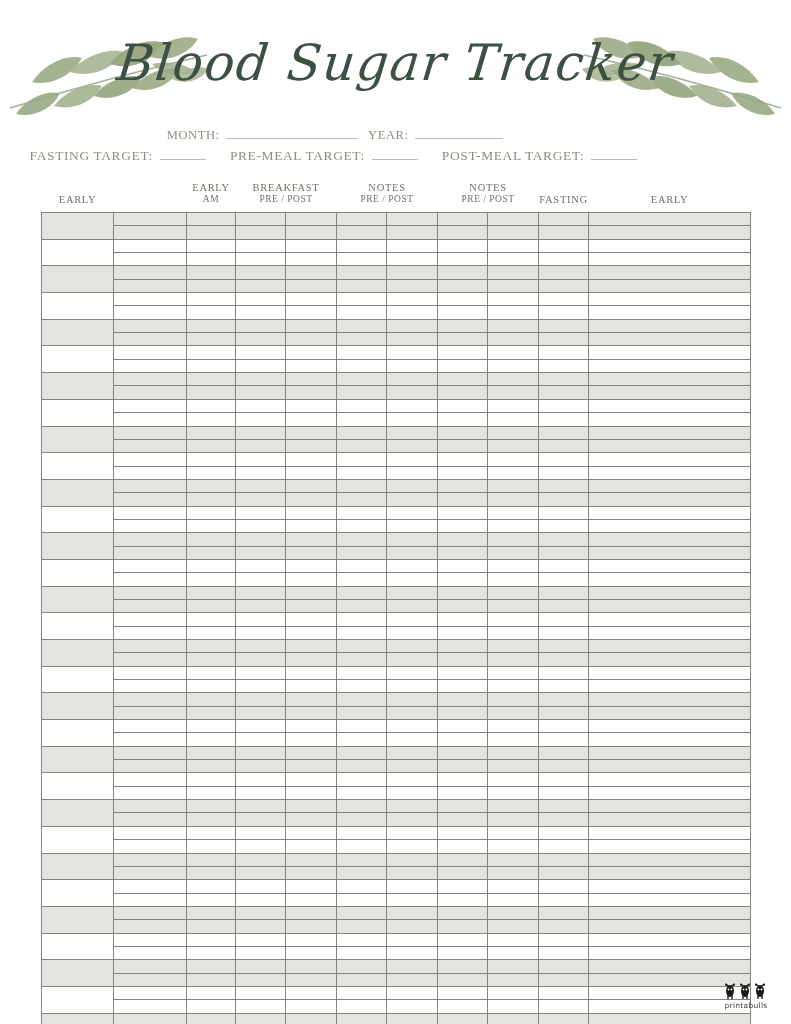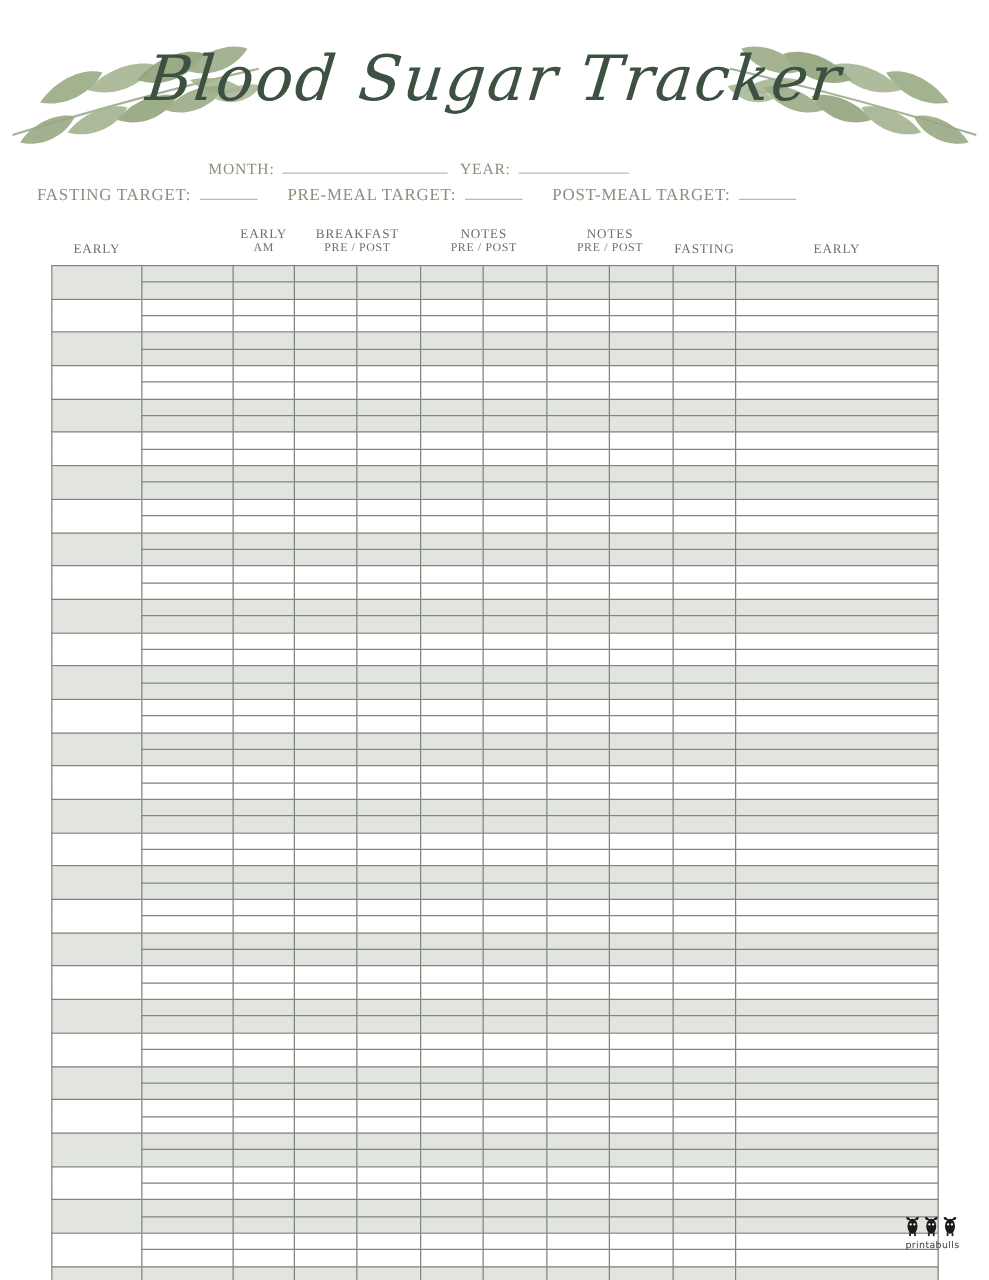--- a/index.html
+++ b/index.html
@@ -131,21 +131,21 @@
   td.c-date {
     border-top: 1px solid #7f847c;
     border-bottom: 1px solid #7f847c;
     border-right: 1px solid #7f847c;
   }
 
   
   #footer-logo {
     position: absolute;
     right: 14px;
-    bottom: 24px;
+    bottom: 14px;
     width: 62px;
     text-align: center;
   }
   #footer-logo .bulls {
     display: block;
     height: 17px;
     line-height: 17px;
     font-size: 15px;
     letter-spacing: 1px;
     color: #1b1b1b;

